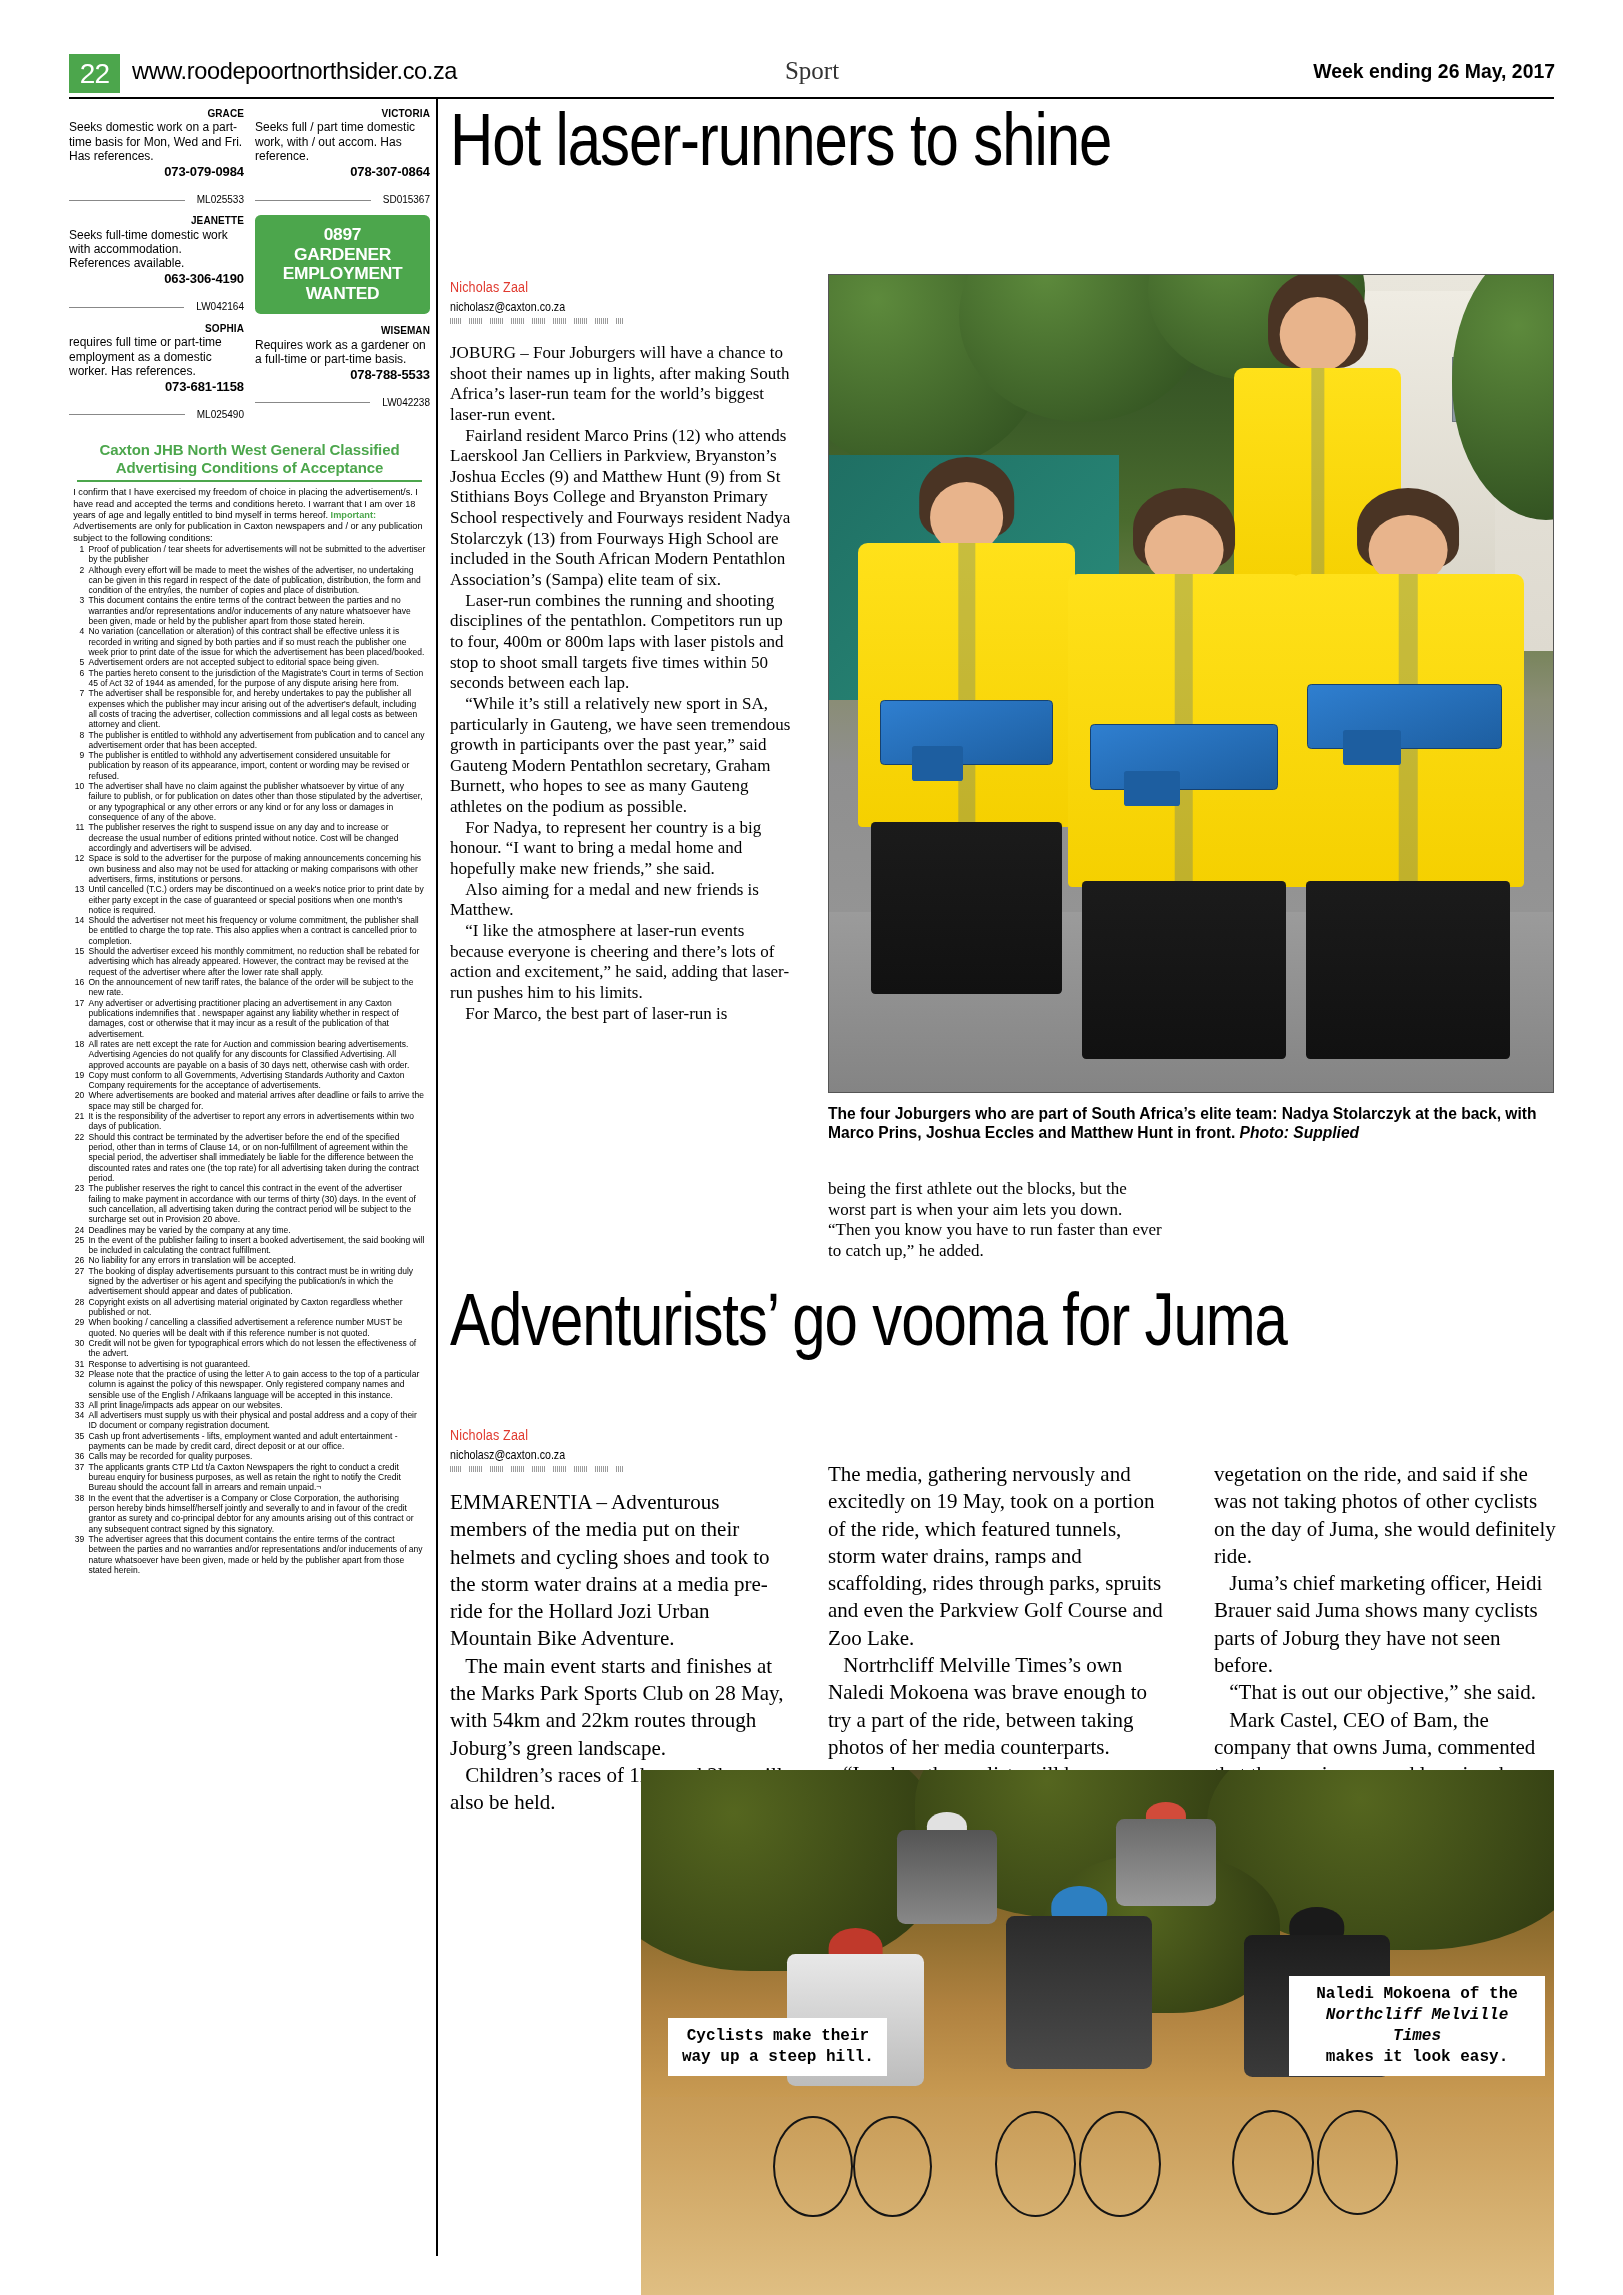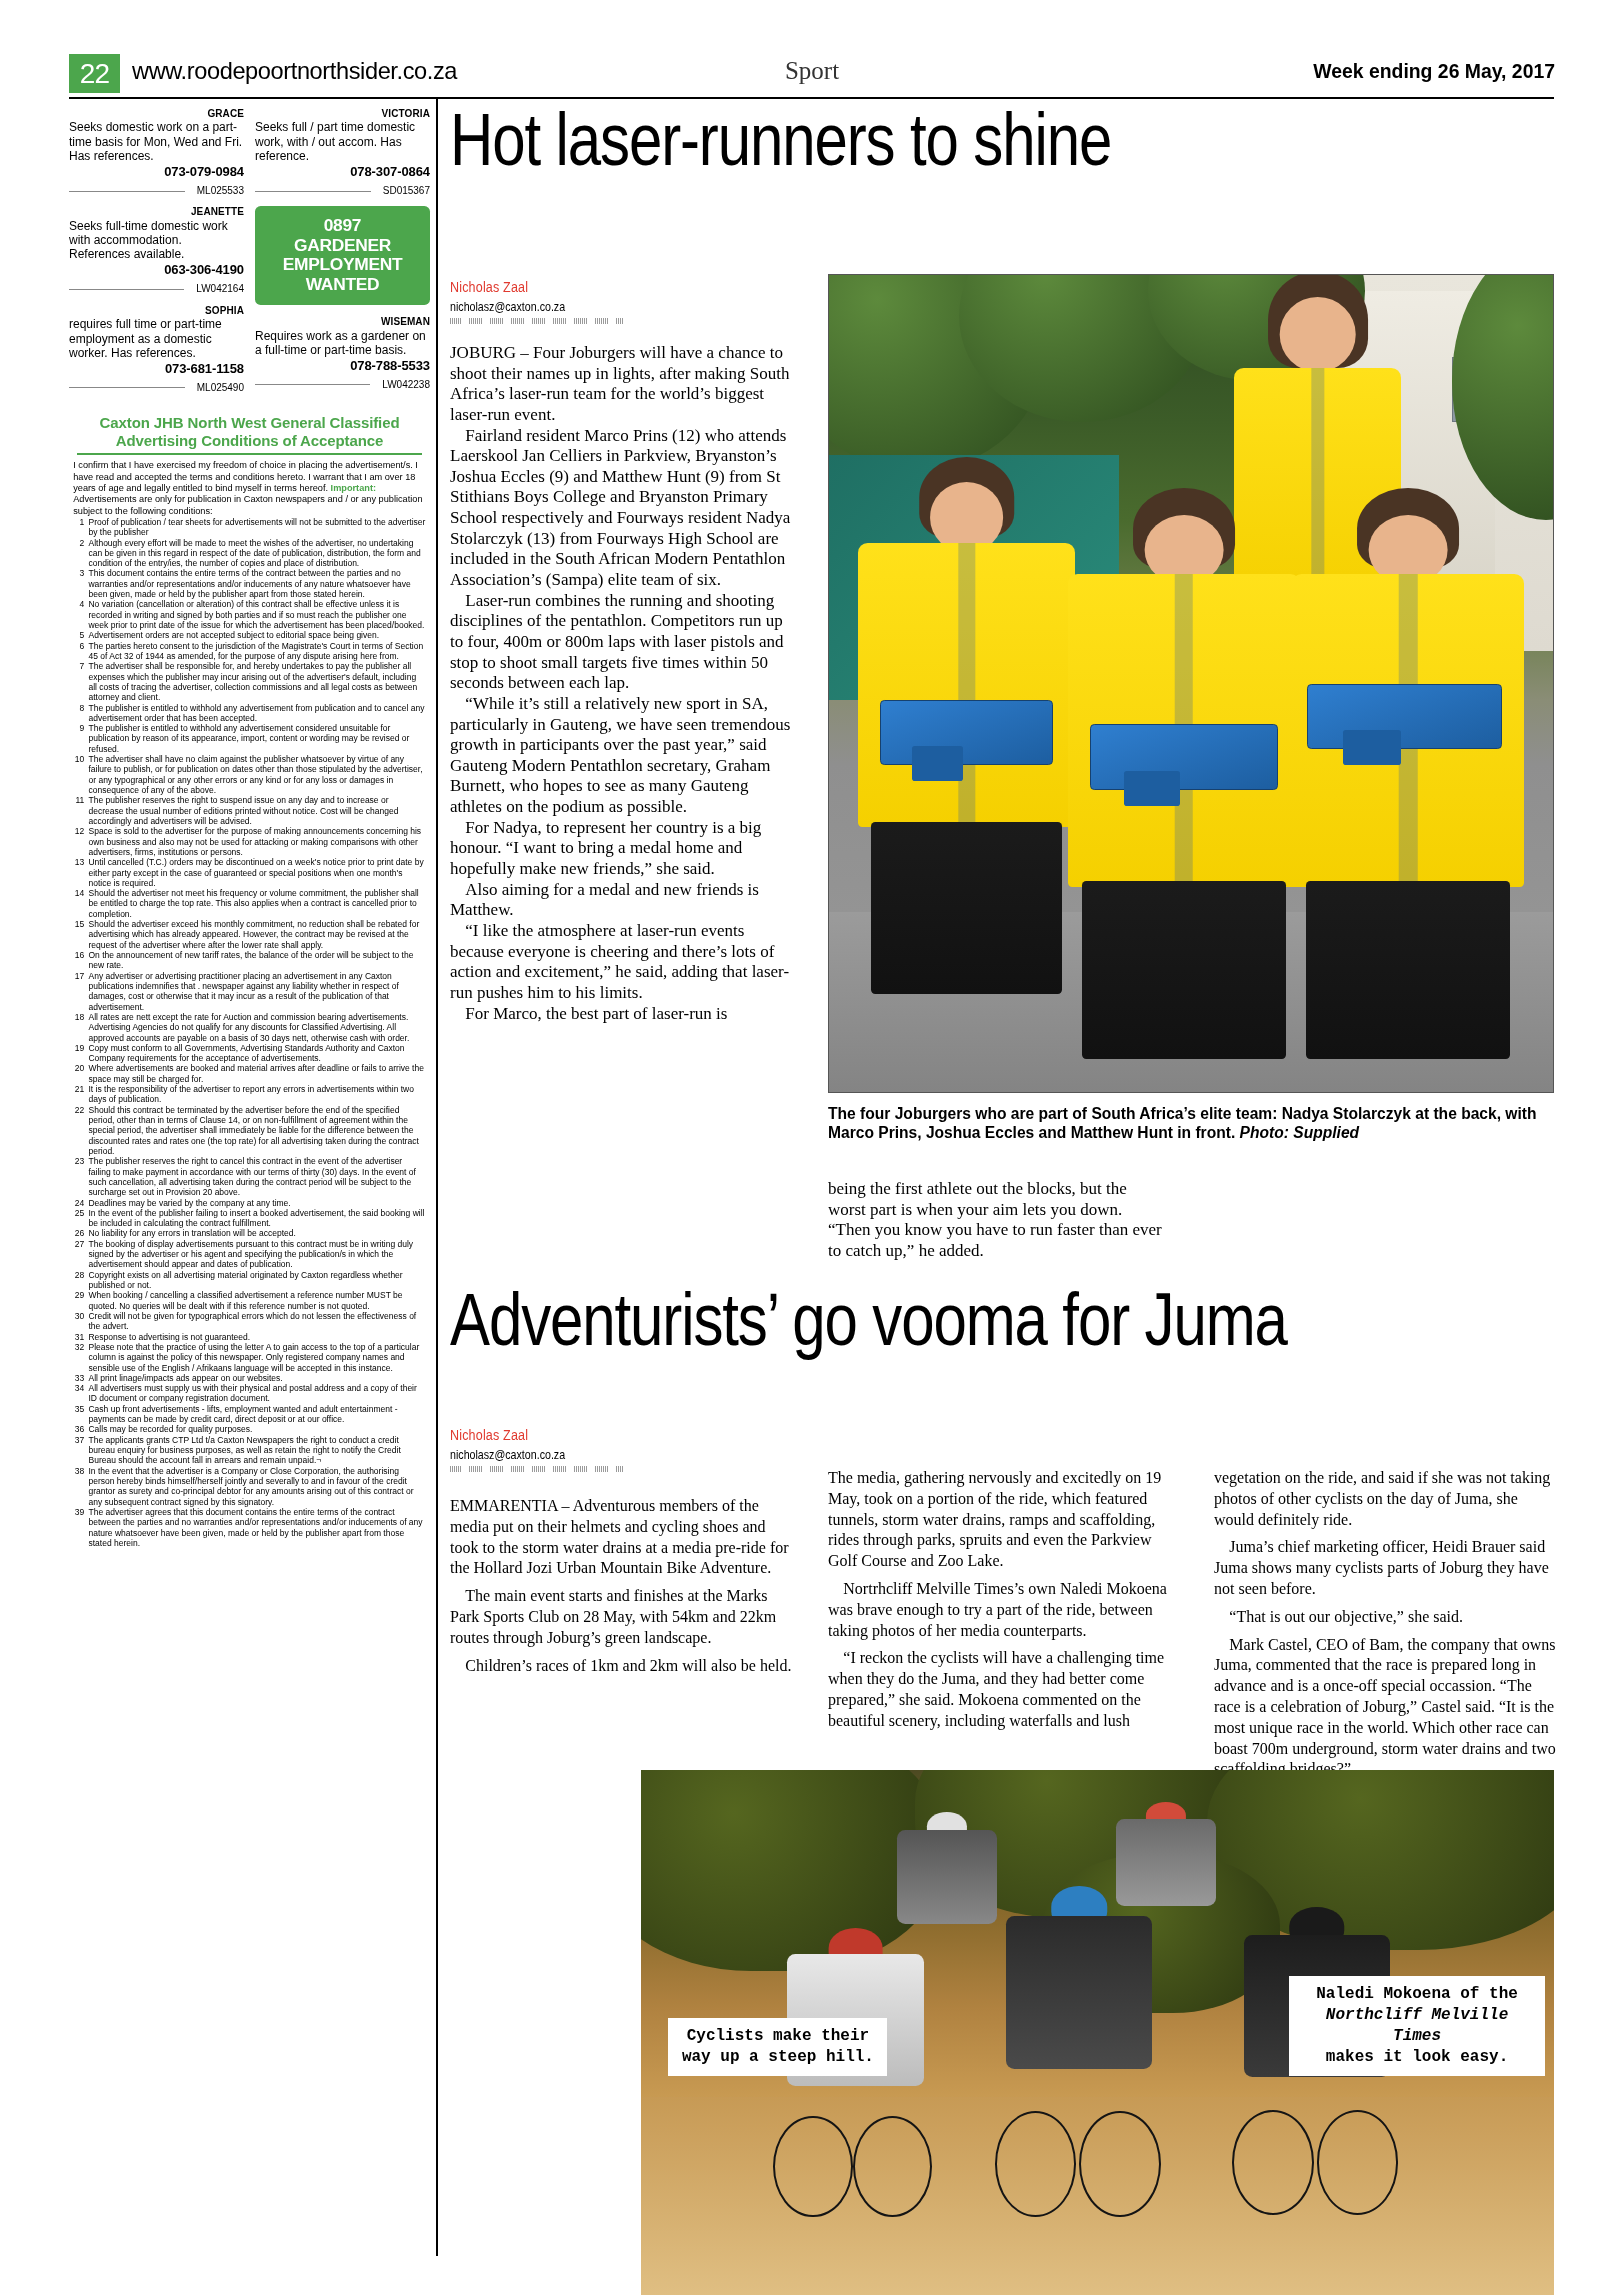--- a/index.html
+++ b/index.html
@@ -46,21 +46,21 @@
   .clf-grid { display:flex; gap:11px; }
   .clf-col { width:175px; }
   .ad {
     margin-bottom:9.7px;
     font-family:"Liberation Sans", sans-serif;
     font-size:12px; line-height:1.18; color:#000;
   }
   .ad-name { font-weight:bold; text-align:right; font-size:10px; margin-bottom:0.7px; letter-spacing:0.1px;}
   .ad-body { text-align:left; }
   .ad-phone { font-weight:bold; text-align:right; font-size:13px; margin-top:0.7px; letter-spacing:-0.1px;}
-  .ad-ref-row { display:flex; align-items:center; gap:12px; margin-top:6px; }
+  .ad-ref-row { display:flex; align-items:center; gap:12px; margin-top:15px; }
   .ad-ref-line { flex:1; height:0.7px; background:#888; }
   .ad-ref { font-size:10px; color:#000; white-space:nowrap;}
 
   .green-box {
     background:#4ca64c; color:#ffffff; border-radius:5.6px;
     padding:9.7px 4.2px 11px; text-align:center;
     font-family:"Liberation Sans", sans-serif; font-weight:bold;
     font-size:17.4px; line-height:1.12; letter-spacing:-0.3px;
     margin-bottom:11px; margin-top:1.4px;
   }
@@ -137,21 +137,21 @@
   #a1-caption i { font-style:italic; }
   #a1-col2 { position:absolute; left:378px; top:1075px; width:340px; }
   #a1-col3 { position:absolute; left:764px; top:1075px; width:340px; }
 
   
   #a2-head { position:absolute; left:0; top:1180px; width:1381px; }
   #a2-byline { position:absolute; left:0; top:1322px; width:229px; }
   #a2-col1 { position:absolute; left:0px; top:1385px; width:342px; }
   #a2-col2 { position:absolute; left:378px; top:1357px; width:342px; }
   #a2-col3 { position:absolute; left:764px; top:1357px; width:342px; }
-  .art2 p { font-size:16px; line-height:1.30;margin-top:7px; }
+  .art2 p { font-size:21px; line-height:1.30; }
 
   #a2-photo {
     position:absolute; left:191px; top:1666px; width:913px; height:528px;
     overflow:hidden;
   }
   .photo-cap-box {
     position:absolute; background:#fff; padding:8.3px 11px;
     font-family:Liberation Mono, monospace; font-weight:bold;
     font-size:16px; line-height:1.3; text-align:center; color:#000;
   }

